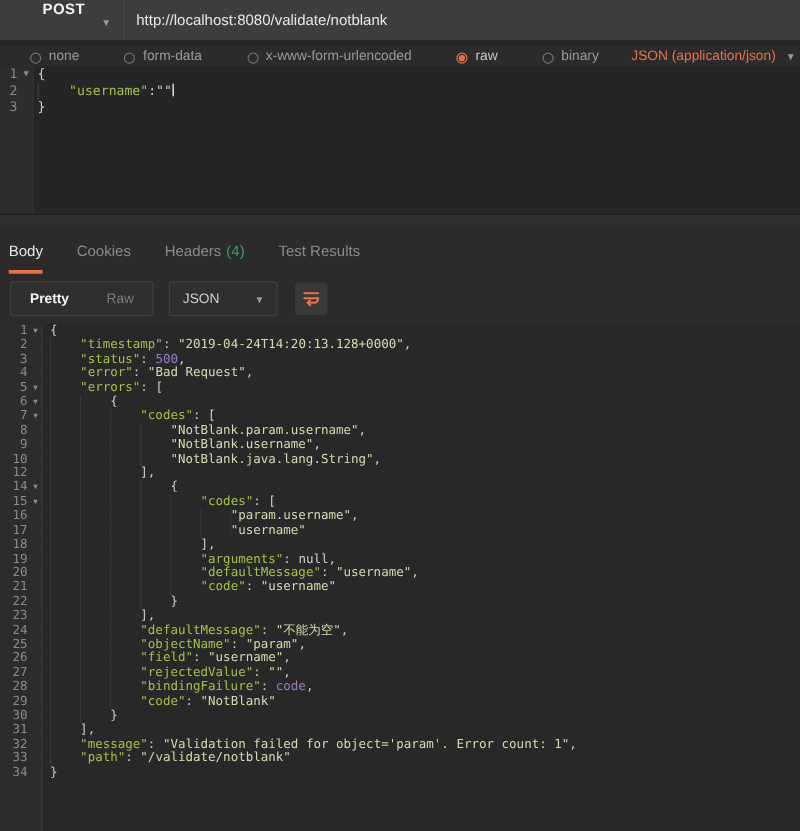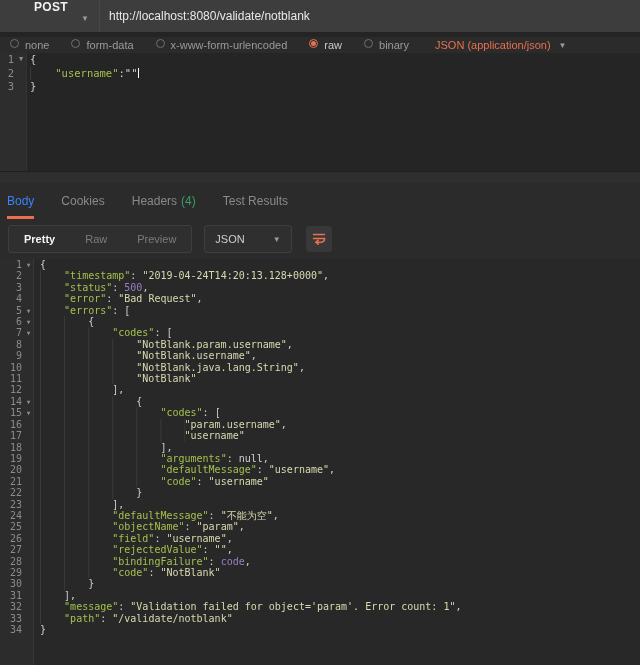--- a/index.html
+++ b/index.html
@@ -12,21 +12,21 @@
                    border-right:1px solid #474747; cursor:pointer;flex-direction:column; }
   .method-label { color:#f2f2f2; font-size:12px; font-weight:bold; letter-spacing:.3px; }
   .caret { margin-left:auto; color:#9a9a9a; font-size:8px; }
   .url-field { flex:1; display:flex; align-items:center; padding-left:9px; }
   .url-text { color:#e8e8e8; font-size:12px; }
   .topgap { height:5px; background:#242424; }
 
   
   .bodytype-row { height:16px; background:#2b2b2b; display:flex; align-items:center;
                   padding-left:10px; gap:0; overflow:hidden; }
-  .radio-item { display:flex; align-items:flex-start; margin-right:22px; cursor:pointer; }
+  .radio-item { display:flex; align-items:flex-end; margin-right:22px; cursor:pointer;margin-left:14px; }
   .radio { width:9px; height:9px; border-radius:50%; border:1px solid #6f6f6f;
            margin-right:6px; position:relative; flex:none; }
   .radio.sel { border-color:#e8704f; }
   .radio.sel::after { content:""; position:absolute; left:1px; top:1px; width:5px; height:5px;
                       border-radius:50%; background:#e8704f; }
   .radio-label { color:#9a9a9a; font-size:11px; white-space:nowrap; }
   .radio-item.sel .radio-label { color:#c8c8c8; }
   .ctype { display:flex; align-items:center; margin-left:4px; cursor:pointer; }
   .ctype-label { color:#e8704f; font-size:11px; white-space:nowrap; }
   .ctype .caret { margin-left:8px; }
@@ -61,21 +61,21 @@
   .req-filler-gutter { width:27px; background:#2d2d2d; border-right:1px solid #333; }
 
   
   .section-divider { height:12px; background:#2e2e2e; border-top:1px solid #1f1f1f; }
 
   
   .resp-tabs { height:36px; background:#2b2b2b; display:flex; align-items:stretch;
                padding-left:7px; }
   .tab { display:flex; align-items:center; margin-right:27px; font-size:12px; color:#8a8a8a;
          border-bottom:3px solid transparent; padding-top:3px; cursor:pointer; }
-  .tab.active { color:#3b82f6; border-bottom-color:#e8704f; }
+  .tab.active { color:#e5e5e5; border-bottom-color:#e8704f; }
   .tab .count { color:#3c9d64; margin-left:4px; }
 
   
   .resp-toolbar { height:40px; background:#2b2b2b; display:flex; align-items:center;
                   padding-left:8px; }
   .view-group { display:flex; border:1px solid #3f3f3f; border-radius:3px; overflow:hidden;
                 background:#2f2f2f; }
   .view-btn { padding:7px 15px; font-size:11px; color:#7c7c7c; cursor:pointer; }
   .view-btn.active { color:#f5f5f5; font-weight:bold; }
   .json-select { display:flex; align-items:center; margin-left:12px; border:1px solid #3f3f3f;
@@ -175,21 +175,20 @@
     </div>
     <div class="tab">
       <span>Test Results</span>
     </div>
   </div>
 
 <div class="resp-toolbar">
   <div class="view-group" id="view-group">
       <div class="view-btn active">Pretty</div>
       <div class="view-btn">Raw</div>
-      <div class="view-btn">Preview</div>
     </div>
   <div class="json-select">
     <span class="fmt">JSON</span>
     <span class="caret">▼</span>
   </div>
   <div class="wrap-btn">
     <svg width="14" height="14" viewBox="0 0 14 14">
       <g stroke="#e8704f" stroke-width="1.6" fill="none" stroke-linecap="round">
         <path d="M1.5 2.5 H12.5"></path>
         <path d="M1.5 6.5 H12.5 C12.5 6.5 12.8 10.2 9.5 10.2 H4.2"></path>
@@ -245,25 +244,20 @@
         <span class="g">9</span>
         <span class="fold"></span>
         <span class="c"><span class="ind">                </span><span class="tok s">"NotBlank.username"</span><span class="tok p">,</span></span>
       </div>
       <div class="cl">
         <span class="g">10</span>
         <span class="fold"></span>
         <span class="c"><span class="ind">                </span><span class="tok s">"NotBlank.java.lang.String"</span><span class="tok p">,</span></span>
       </div>
       <div class="cl">
-        <span class="g">11</span>
-        <span class="fold"></span>
-        <span class="c"><span class="ind">                </span><span class="tok s">"NotBlank"</span></span>
-      </div>
-      <div class="cl">
         <span class="g">12</span>
         <span class="fold"></span>
         <span class="c"><span class="ind">            </span><span class="tok p">],</span></span>
       </div>
       <div class="cl">
         <span class="g">14</span>
         <span class="fold">▼</span>
         <span class="c"><span class="ind">                </span><span class="tok p">{</span></span>
       </div>
       <div class="cl">

